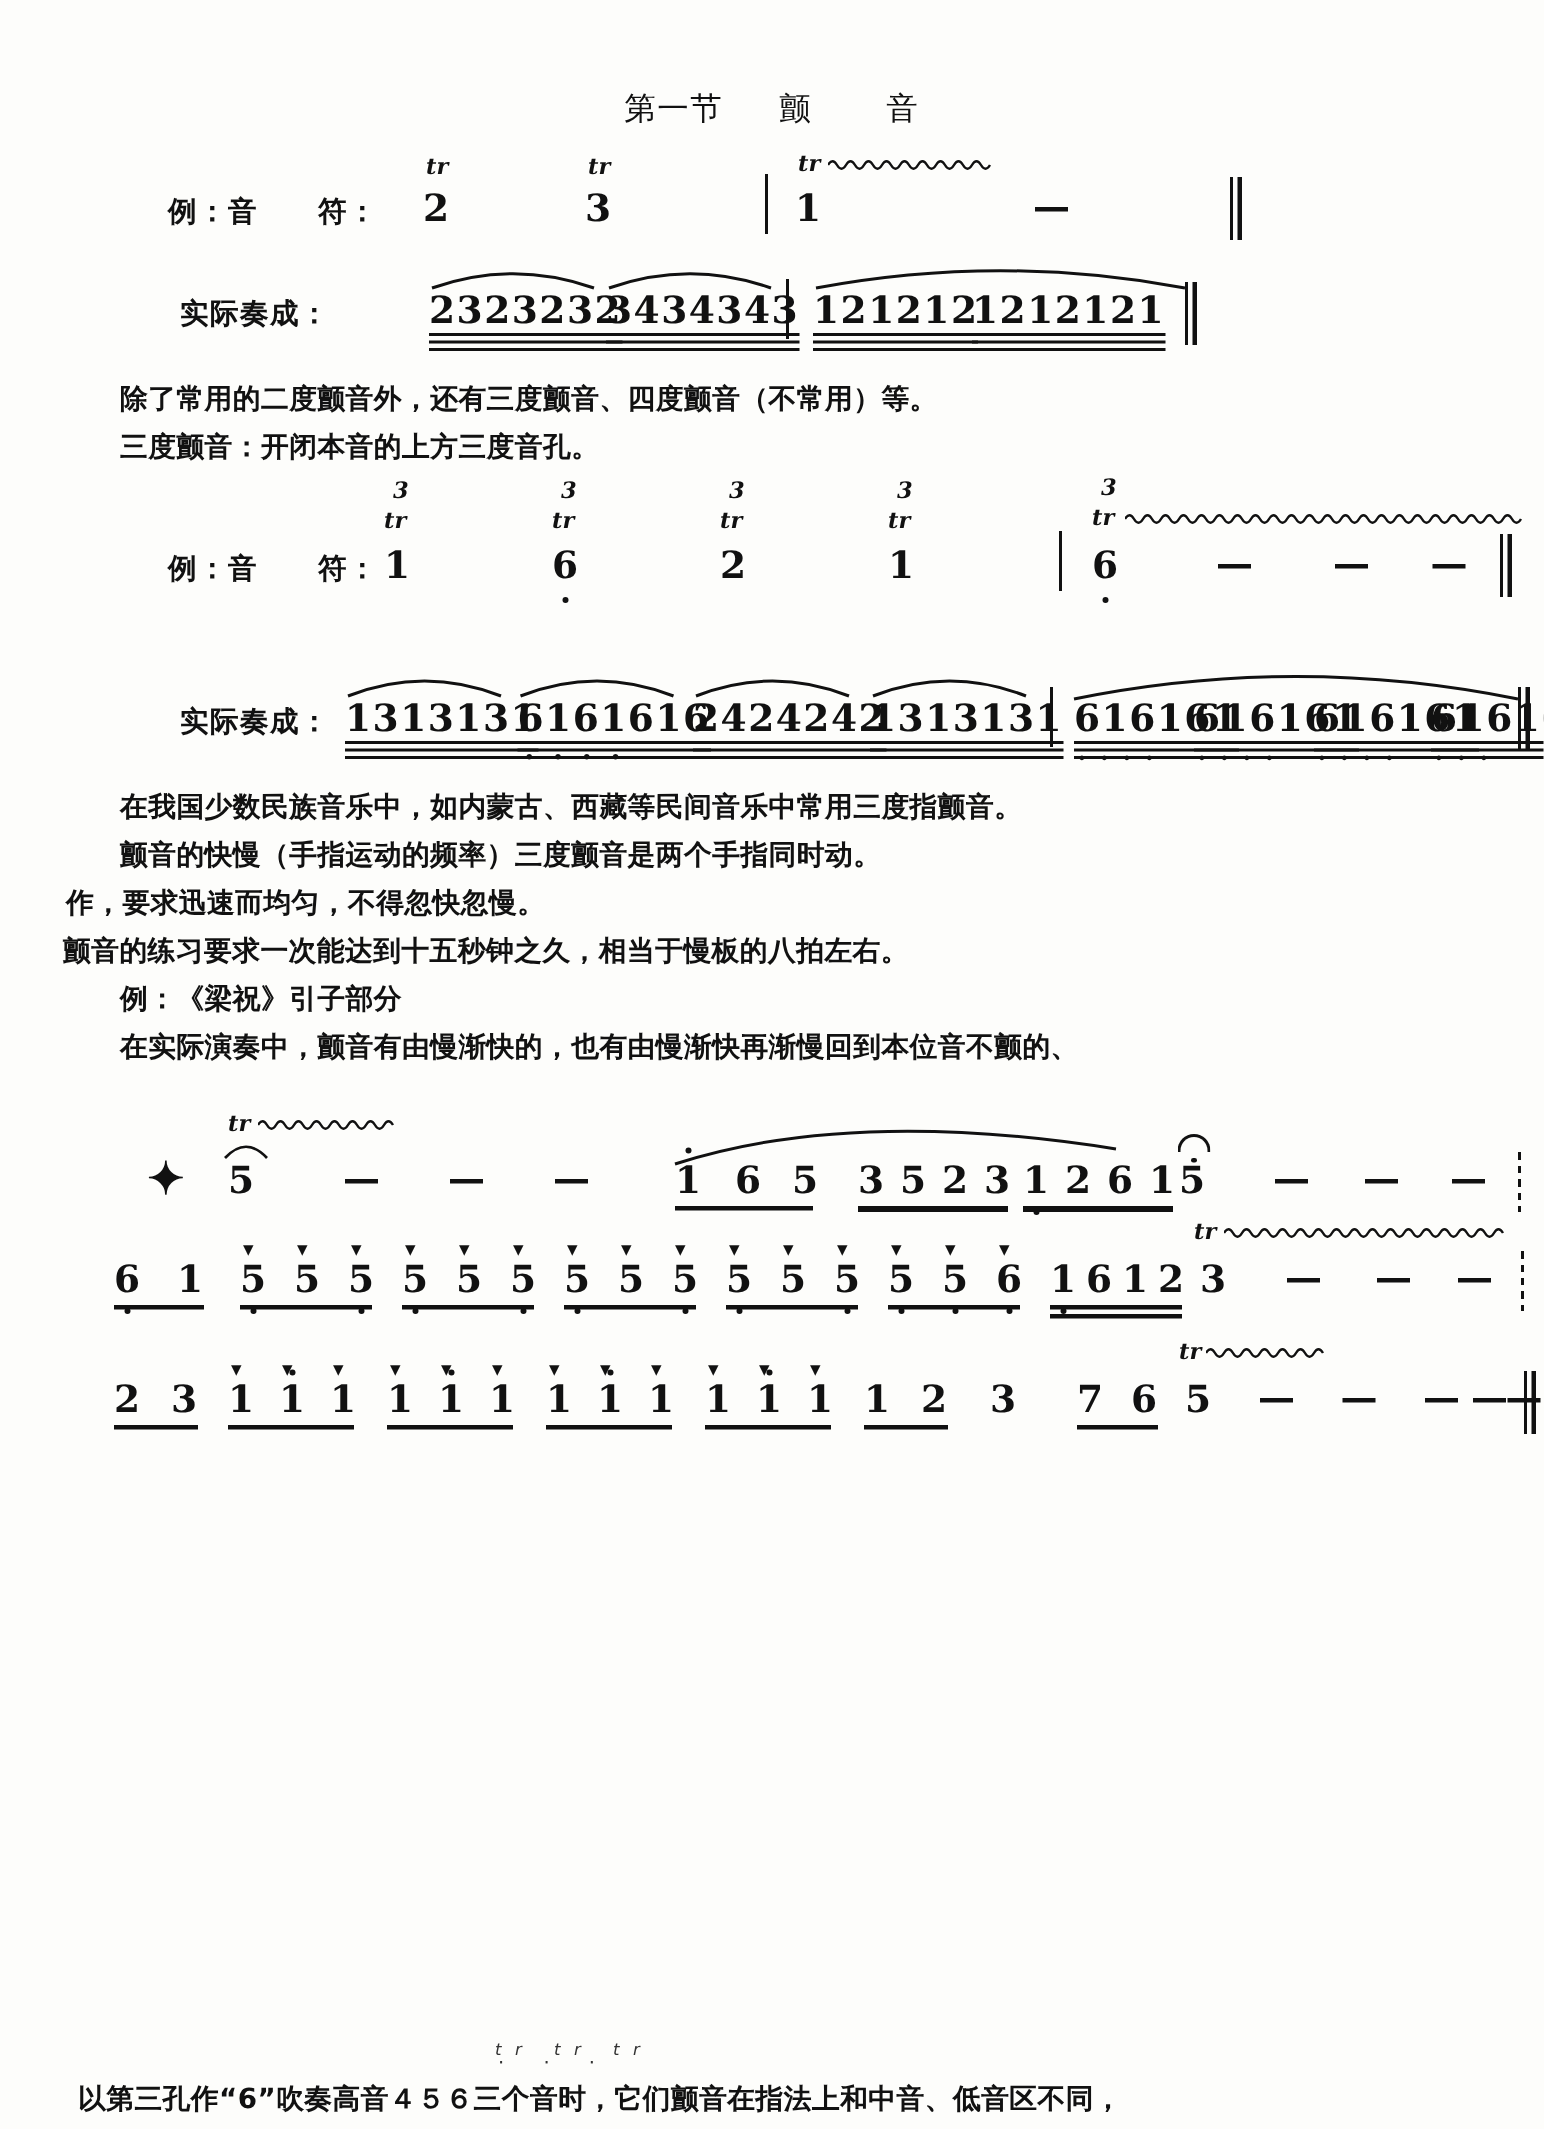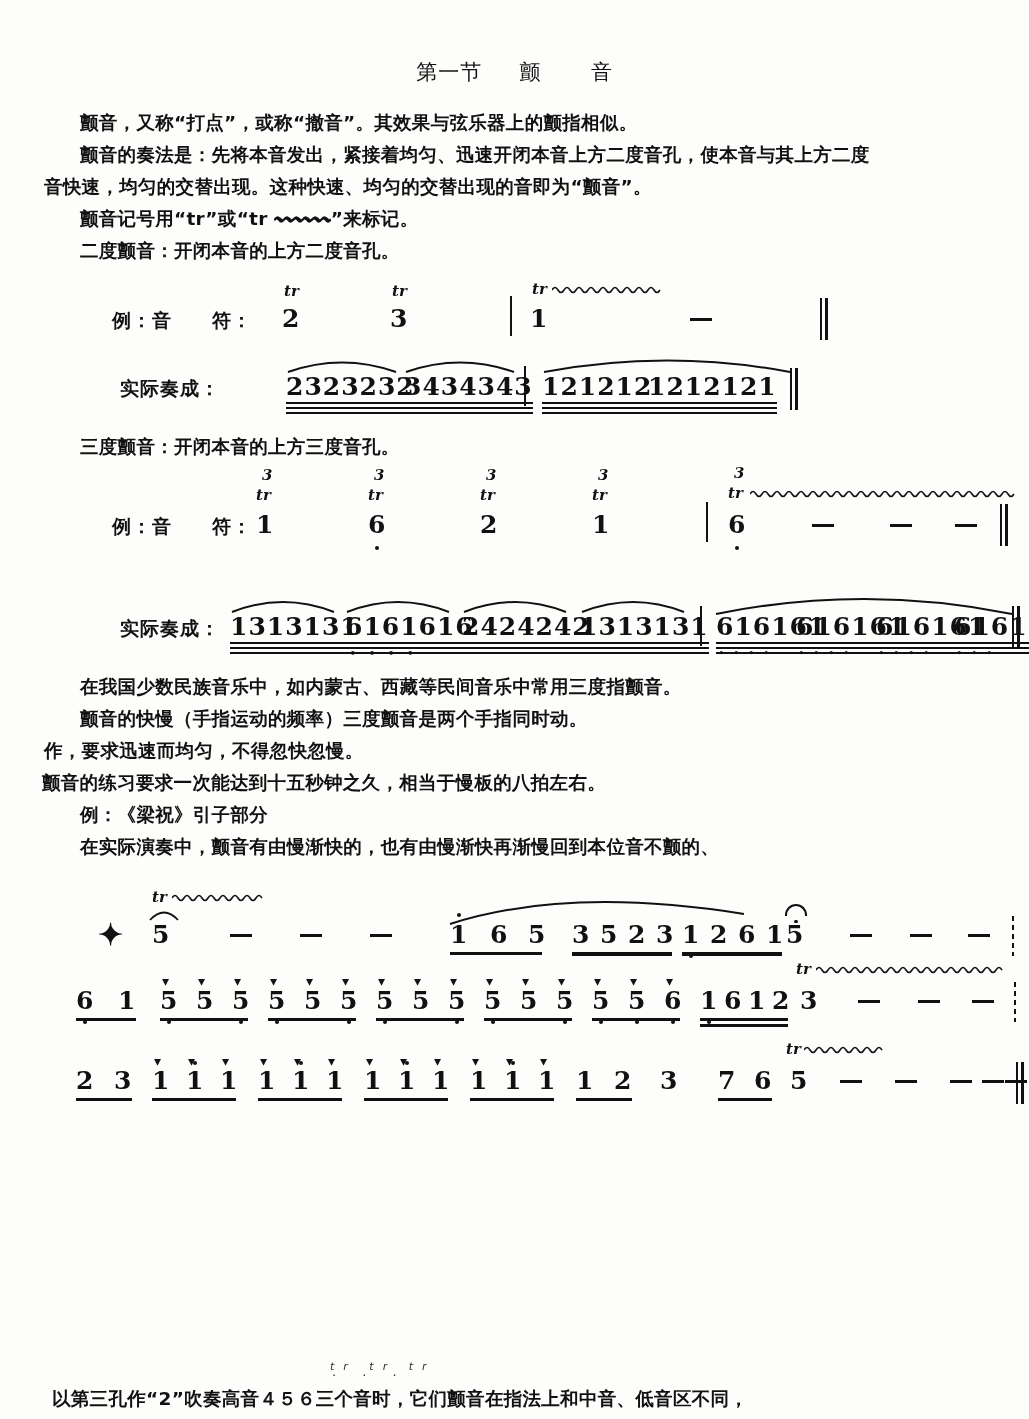--- a/index.html
+++ b/index.html
@@ -180,27 +180,20 @@
 
 
   <h2 class="section-title">
     <span>第一节</span>
     <span class="gap"></span>
     <span>颤</span>
     <span class="gap2"></span>
     <span>音</span>
   </h2>
 
-  <div class="body-block" style="padding-top:22px;">
-    <p class="para indent">颤音，又称“打点”，或称“撤音”。其效果与弦乐器上的颤指相似。</p>
-    <p class="para indent">颤音的奏法是：先将本音发出，紧接着均匀、迅速开闭本音上方二度音孔，使本音与其上方二度</p>
-    <p class="para noindent">音快速，均匀的交替出现。这种快速、均匀的交替出现的音即为“颤音”。</p>
-    <p class="para indent">颤音记号用“tr”或“tr 〰〰〰”来标记。</p>
-    <p class="para indent">二度颤音：开闭本音的上方二度音孔。</p>
-  </div>
 
   <div class="music" style="margin-top:22px;padding-left:112px;height:56px;">
     <span class="lbl" style="position:absolute;left:112px;top:20px;">例：音　　符：</span>
 
     <div style="position:absolute;left:282px;top:18px;">
       <span class="tr" style="left:2px;top:-24px;">tr</span>
       <span class="note">2</span>
     </div>
 
     <div style="position:absolute;left:390px;top:18px;">
@@ -254,20 +247,21 @@
       </span>
       <span class="cluster">121212<i class="u1"></i><i class="u2"></i><i class="u3"></i></span>
     </div>
     <div class="group" style="position:absolute;left:648px;top:20px;">
       <span class="cluster">1212121<i class="u1"></i><i class="u2"></i><i class="u3"></i></span>
     </div>
     <span class="endbar" style="position:absolute;left:790px;top:14px;"></span>
   </div>
 
   <div class="body-block" style="padding-top:16px;">
+    <p class="para indent">除了常用的二度颤音外，还有三度颤音、四度颤音（不常用）等。</p>
     <p class="para indent">三度颤音：开闭本音的上方三度音孔。</p>
   </div>
 
   <div class="music" style="margin-top:20px;height:70px;">
     <span class="lbl" style="position:absolute;left:112px;top:32px;">例：音　　符：</span>
 
     <div style="position:absolute;left:256px;top:30px;">
       <span class="sup3" style="left:6px;top:-46px;">3</span>
       <span class="tr" style="left:0px;top:-26px;">tr</span>
       <span class="note">1</span>
@@ -601,16 +595,16 @@
     <span class="dash" style="position:absolute;left:840px;top:36px;"></span>
     <span class="dash" style="position:absolute;left:895px;top:36px;"></span>
     <span class="dash" style="position:absolute;left:950px;top:36px;"></span>
     <span class="dash" style="position:absolute;left:982px;top:36px;"></span>
     <span class="dash" style="position:absolute;left:1005px;top:36px;"></span>
     <span class="endbar" style="position:absolute;left:1016px;top:18px;"></span>
   </div>
 
   <div class="footer-trs">tr tr tr</div>
   <div class="footer-dots">· · ·</div>
-  <div class="footer-note">以第三孔作“2”吹奏高音４５６三个音时，它们颤音在指法上和中音、低音区不同，</div>
+  <div class="footer-note">以第三孔作“6”吹奏高音４５６三个音时，它们颤音在指法上和中音、低音区不同，</div>
 
 
 </div>
 
 </body></html>

